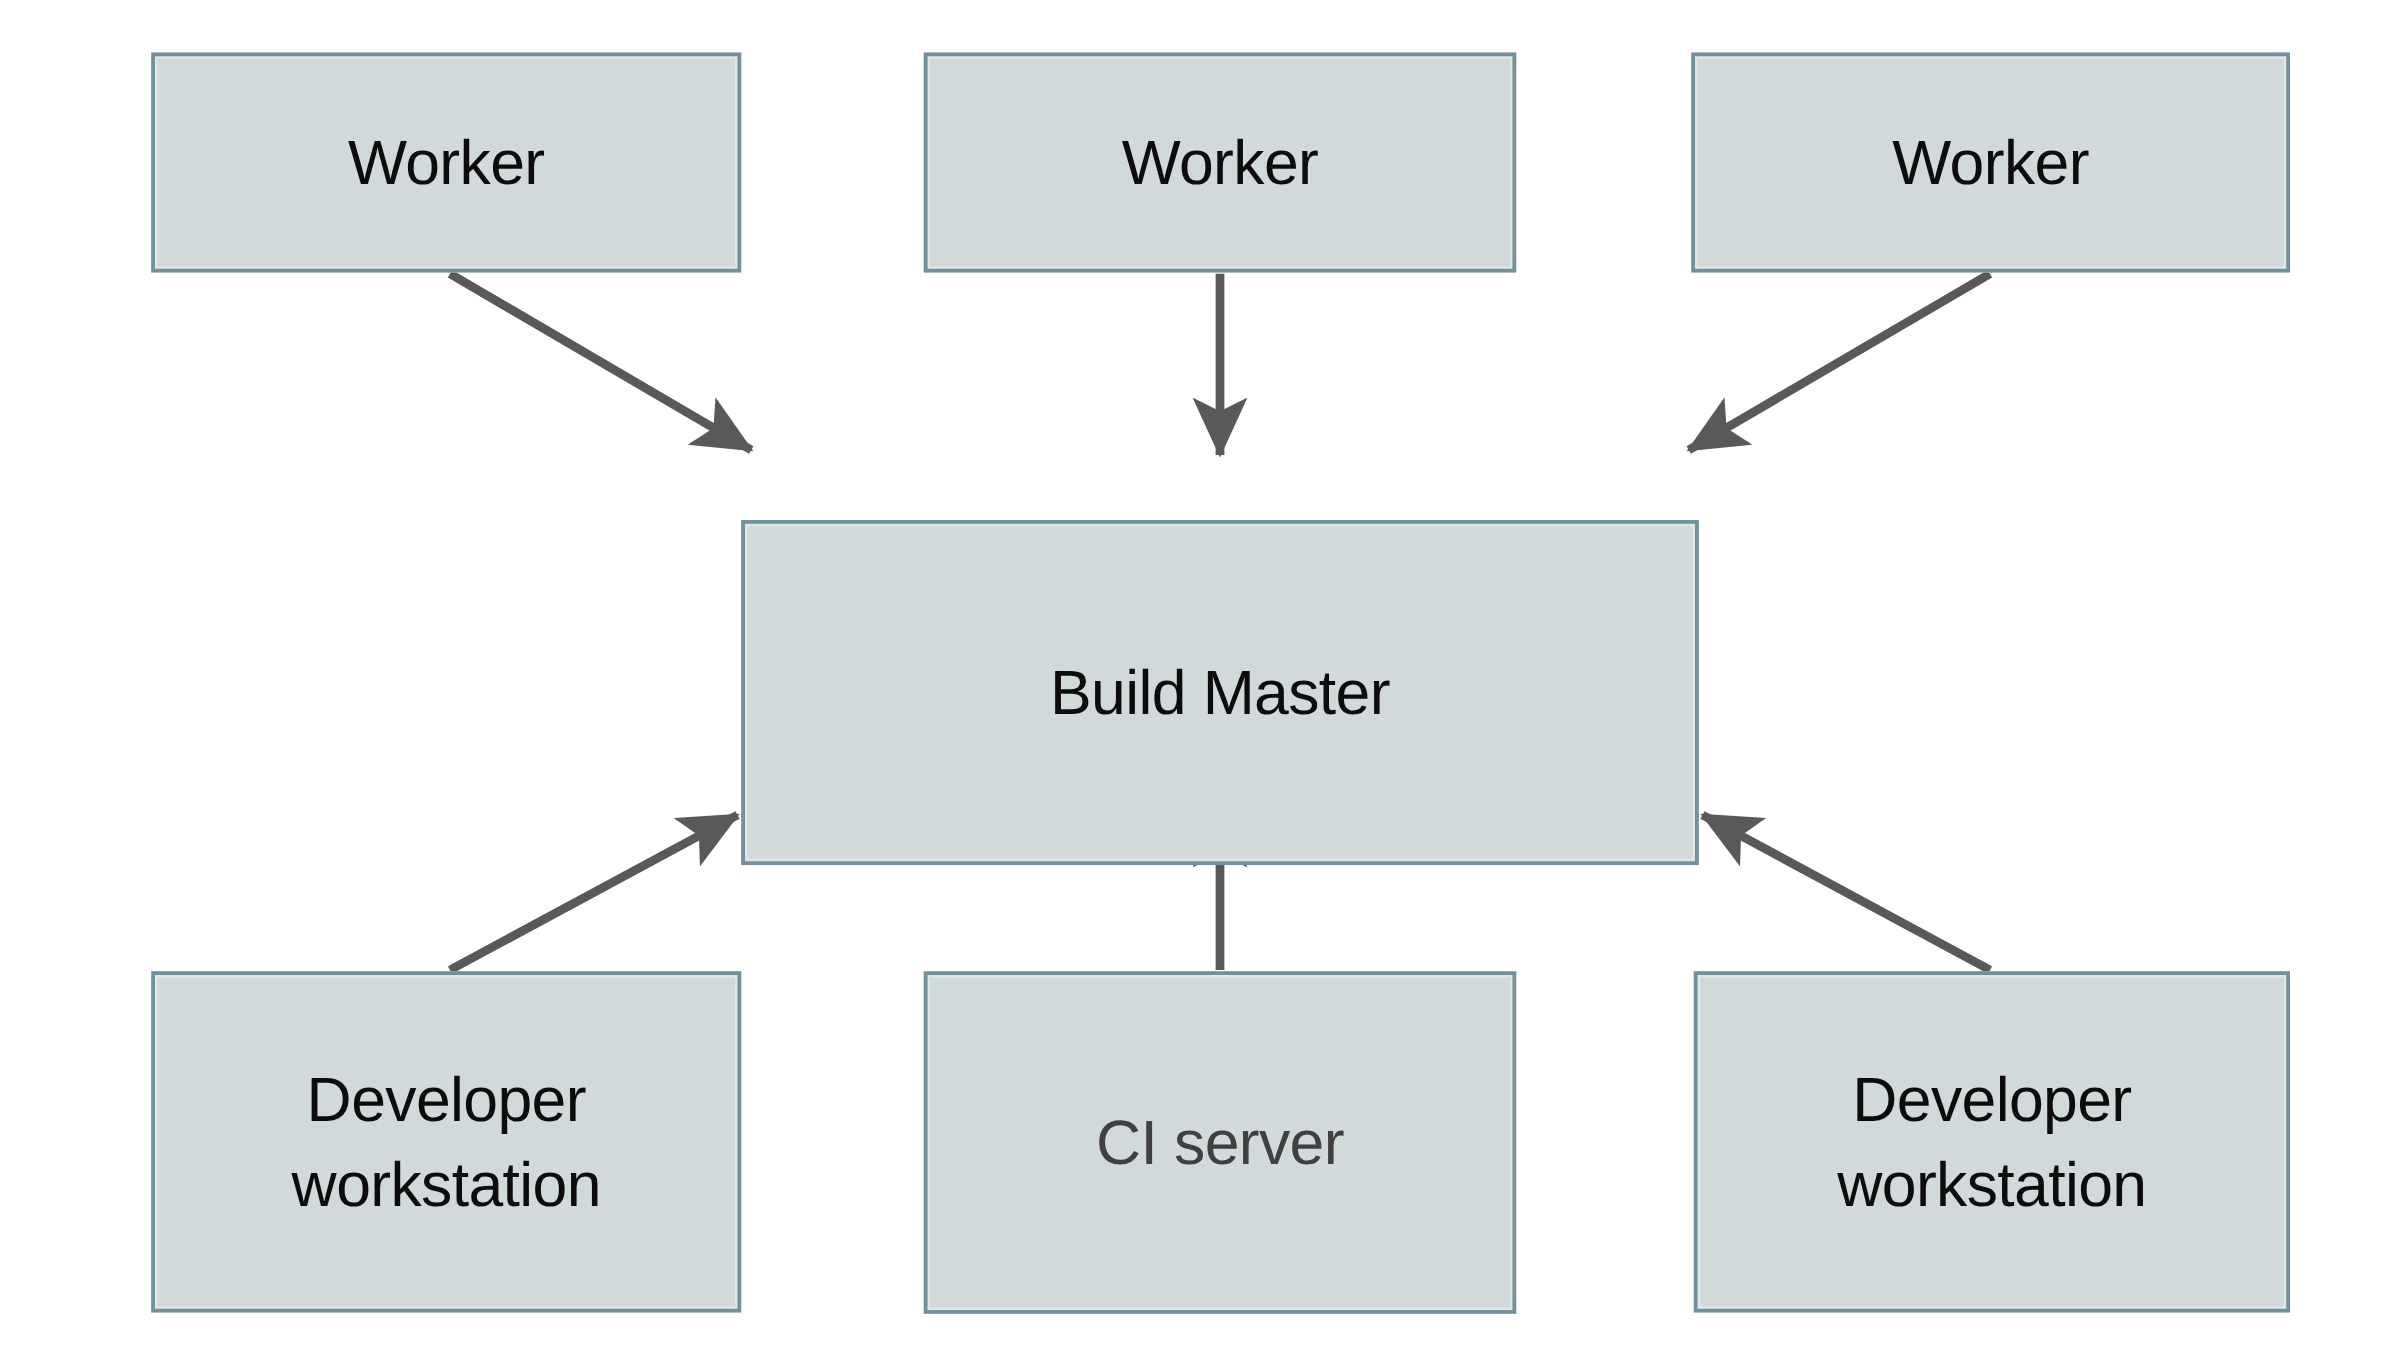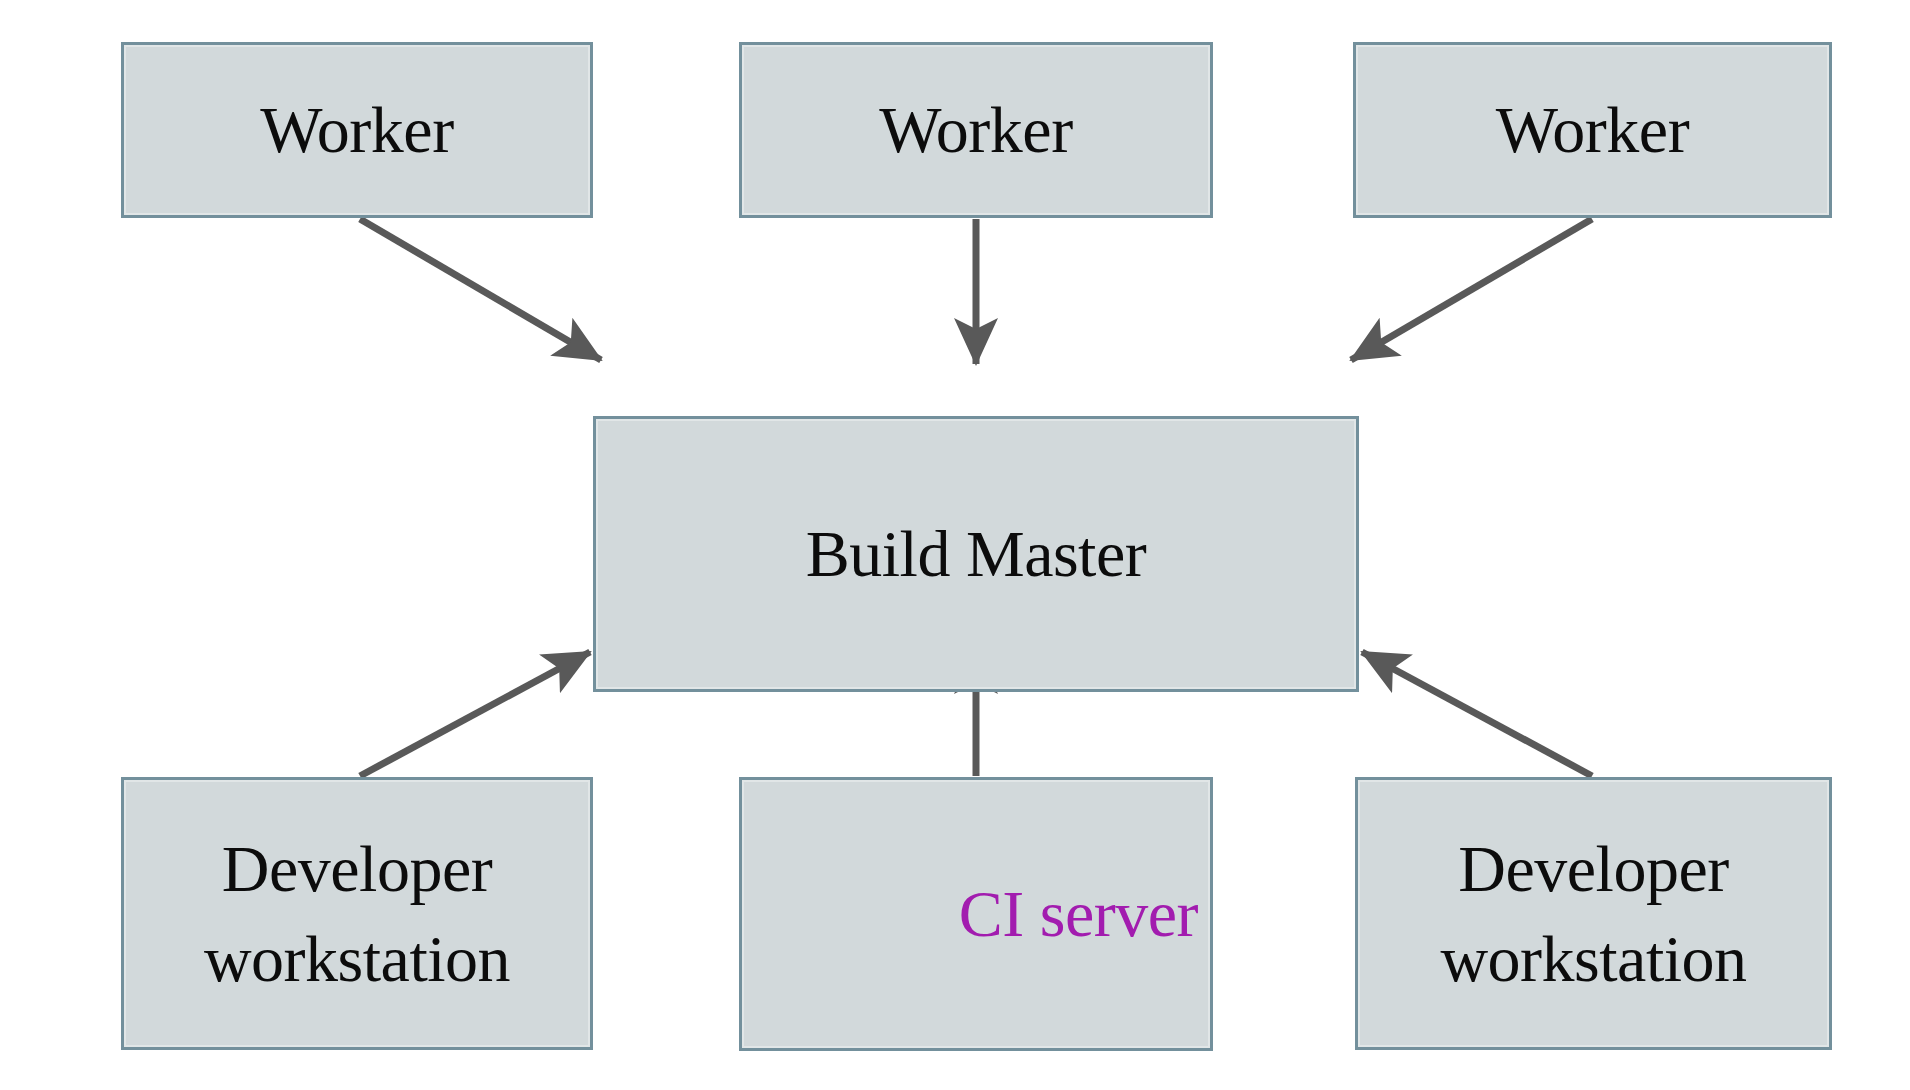--- a/index.html
+++ b/index.html
@@ -28,25 +28,24 @@
     position: absolute;
     box-sizing: border-box;
     border: 3px solid #73909c;
     box-shadow: inset 0 0 0 2px rgba(255,255,255,0.35);
     background: #d2d9db;
     display: flex;
     align-items: center;
     justify-content: center;
     text-align: center;
     color: #0c0c0c;
-    font-size: 66px;
+    font-size: 50px;
     line-height: 1.36;
     letter-spacing: -0.5px;
     padding: 12px 12px;
-    font-family: Liberation Serif, serif;
   }
   
   .n-worker-1       { left: 121px;  top: 42px;  width: 472px; height: 176px; }
   .n-worker-2       { left: 739px;  top: 42px;  width: 474px; height: 176px; }
   .n-worker-3       { left: 1353px; top: 42px;  width: 479px; height: 176px; }
   .n-build-master   { left: 593px;  top: 368px; width: 766px; height: 276px; margin-top: 48px; }
   .n-dev-ws-1       { left: 121px;  top: 777px; width: 472px; height: 273px; }
   .n-ci-server      { left: 739px;  top: 777px; width: 474px; height: 274px; }
   .n-dev-ws-2       { left: 1355px; top: 777px; width: 477px; height: 273px; }
   .arrow-layer line {
@@ -87,21 +86,21 @@
   </div>
 
   <div class="node n-build-master" style="background: rgb(210, 217, 219); border-color: rgb(115, 144, 156); color: rgb(12, 12, 12);">
     <span>Build Master</span>
   </div>
 
   <div class="node n-dev-ws-1" style="background: rgb(210, 217, 219); border-color: rgb(115, 144, 156); color: rgb(12, 12, 12);">
     <span>Developer workstation</span>
   </div>
 
-  <div class="node n-ci-server" style="background: rgb(210, 217, 219); border-color: rgb(115, 144, 156); color: #a21caf; justify-content: flex-end;">
+  <div class="node n-ci-server" style="background: rgb(210, 217, 219); border-color: rgb(115, 144, 156); color: #404040;">
     <span>CI server</span>
   </div>
 
   <div class="node n-dev-ws-2" style="background: rgb(210, 217, 219); border-color: rgb(115, 144, 156); color: rgb(12, 12, 12);">
     <span>Developer workstation</span>
   </div>
 
 </div>
 
 </body></html>

